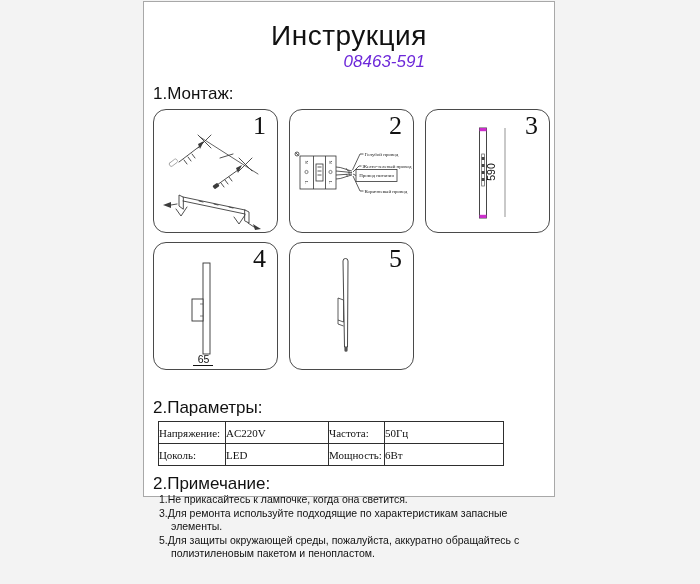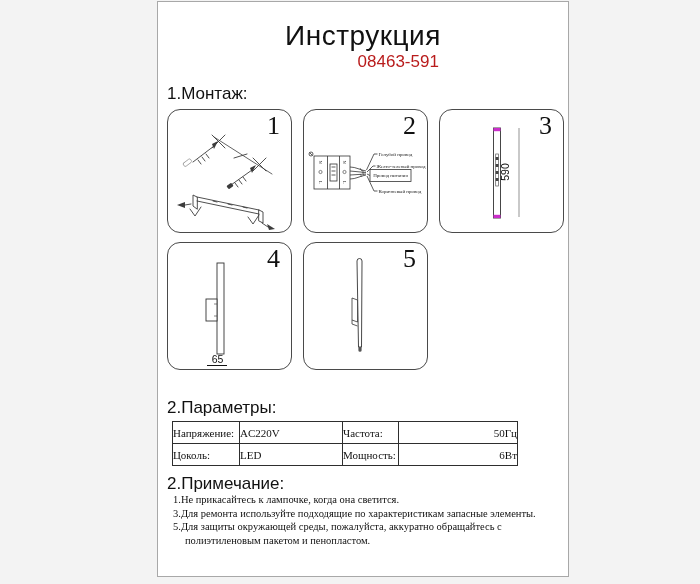--- a/index.html
+++ b/index.html
@@ -1,39 +1,39 @@
 <!DOCTYPE html>
 <html><head>
 <meta charset="utf-8">
 <style>
   html,body{margin:0;padding:0;background:#f3f3f3;}
   .stage{position:relative;width:700px;height:584px;background:#f3f3f3;overflow:hidden;
          font-family:"Liberation Sans",sans-serif;color:#1c1c1c;}
-  .page{position:absolute;left:157px;top:1px;width:412px;height:576px;
+  .page{position:absolute;left:143px;top:1px;width:412px;height:496px;
         background:#ffffff;border:1px solid #a8a8a8;box-sizing:border-box;}
   .title-wrap{position:absolute;left:0;right:0;top:19px;display:flex;justify-content:center;}
   .title-inner{display:flex;flex-direction:column;align-items:flex-end;}
   .doc-title{font-size:28px;line-height:30px;letter-spacing:0.5px;color:#111;}
-  .doc-model{font-size:17px;line-height:18px;margin-top:2px;margin-right:2px;color:#b91c1c;}
+  .doc-model{font-size:17px;line-height:18px;margin-top:2px;margin-right:2px;color:#6d28d9;font-style:italic;}
   .sec-heading{position:absolute;left:9px;font-size:17px;color:#111;}
   .panel{position:absolute;width:125px;box-sizing:border-box;border:1.2px solid #4a4a4a;
          border-radius:13px;background:#fff;}
   .panel-num{position:absolute;top:2px;right:11px;font-family:"Liberation Serif",serif;
              font-size:26px;line-height:28px;color:#111;}
   .panel svg{position:absolute;left:0;top:0;}
   .params-table{position:absolute;left:14px;top:419px;border-collapse:collapse;
                 font-size:11px;color:#111;font-family:Liberation Serif, serif;}
   .params-table td{border:1px solid #2e2e2e;height:21px;padding:0;}
   .cell-label{width:66px;padding-left:3px;text-align:left;}
   .cell-val-a{width:102px;}
   .cell-label2{width:55px;padding-left:3px;text-align:left;margin-left:36px;}
-  .cell-val-b{width:118px;text-align:right;}
+  .cell-val-b{width:118px;text-align:left;}
   .notes{position:absolute;left:15px;top:491px;width:402px;font-size:10.5px;
          line-height:13.5px;color:#111;}
-  .note-item{padding-left:12px;text-indent:-12px;font-family:Liberation Serif, serif;}
+  .note-item{padding-left:12px;text-indent:-12px;}
   svg text{font-family:"Liberation Serif",serif;fill:#1c1c1c;}
   svg text.dim{font-family:"Liberation Sans",sans-serif;fill:#111;}
 </style>
 </head>
 <body>
 
 <div class="stage">
   <div class="page">
 
     <div class="title-wrap">

